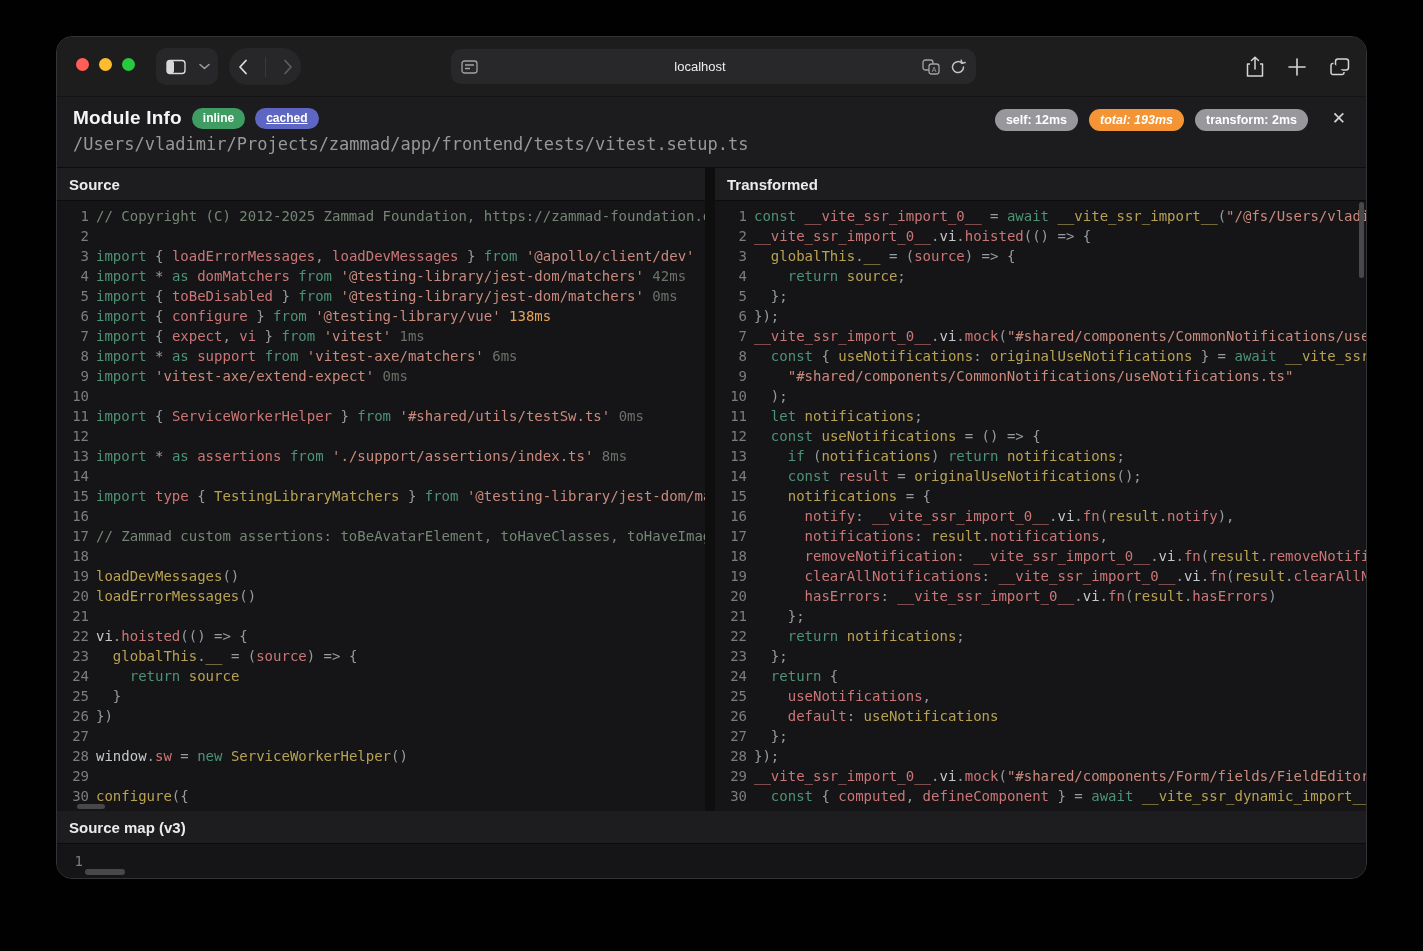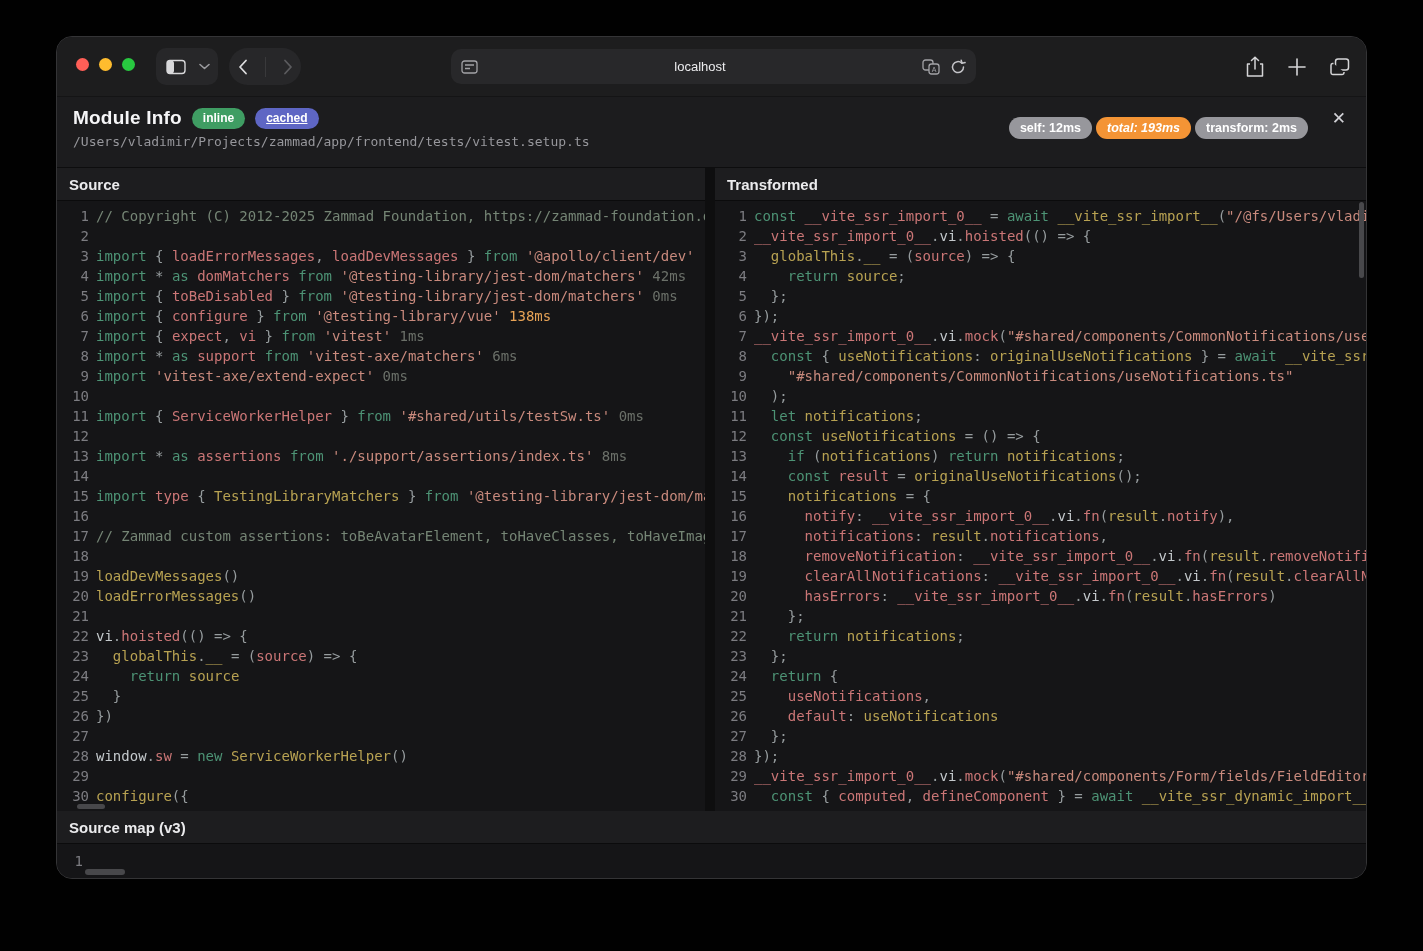--- a/index.html
+++ b/index.html
@@ -31,27 +31,27 @@
   .icon-btn { display:flex; align-items:center; justify-content:center; cursor:default; }
 
   
   .module-header { position:relative; height:70px; background:#1c1c1e; padding:10px 16px 0 16px; }
   .mh-row { display:flex; align-items:center; gap:10px; }
   .page-title { color:#f5f5f7; font-size:19px; font-weight:700; letter-spacing:.2px; }
   .badge { display:inline-flex; align-items:center; height:21px; padding:0 11px; border-radius:11px;
            color:#fff; font-size:12px; font-weight:700; }
   .badge.inline { background:#3f9d63; }
   .badge.cached { background:#5e66c4;text-decoration:underline; }
-  .mh-pills { position:absolute; right:58px; top:20px; display:flex; gap:4px; }
+  .mh-pills { position:absolute; right:58px; top:12px; display:flex; gap:11px; }
   .pill { display:inline-flex; align-items:center; height:22px; padding:0 11px; border-radius:11px;
           color:#fff; font-size:12.5px; font-weight:700; background:#97979c; }
   .pill.total { background:#f49435;font-style:italic; }
   .mh-close { position:absolute; right:16px; top:9px; color:#d1d1d6; font-size:17px; line-height:1;
               padding:4px; cursor:default; }
-  .file-path { margin-top:5px; font-family:"DejaVu Sans Mono", monospace; font-size:13px; color:#97979c; }
+  .file-path { margin-top:5px; font-family:"DejaVu Sans Mono", monospace; font-size:17px; color:#97979c; }
 
   
   .panels { display:flex; height:644px; background:#fde047; border-top:1px solid #0d0d0e; }
   .panel { background:#151517; overflow:hidden; position:relative; }
   .panel.source { width:648px; }
   .panel-divider { width:10px; background:#0e0e0f; }
   .panel.transformed { flex:1; }
   .panel-h { height:33px; background:#1d1d1f; border-bottom:1px solid #0b0b0c; display:flex;
              align-items:center; padding:0 12px; color:#ebebed; font-size:15px; font-weight:700; }
   .code { padding:5px 0 0 6px; font-family:"DejaVu Sans Mono", monospace; font-size:14px; line-height:20px; }

